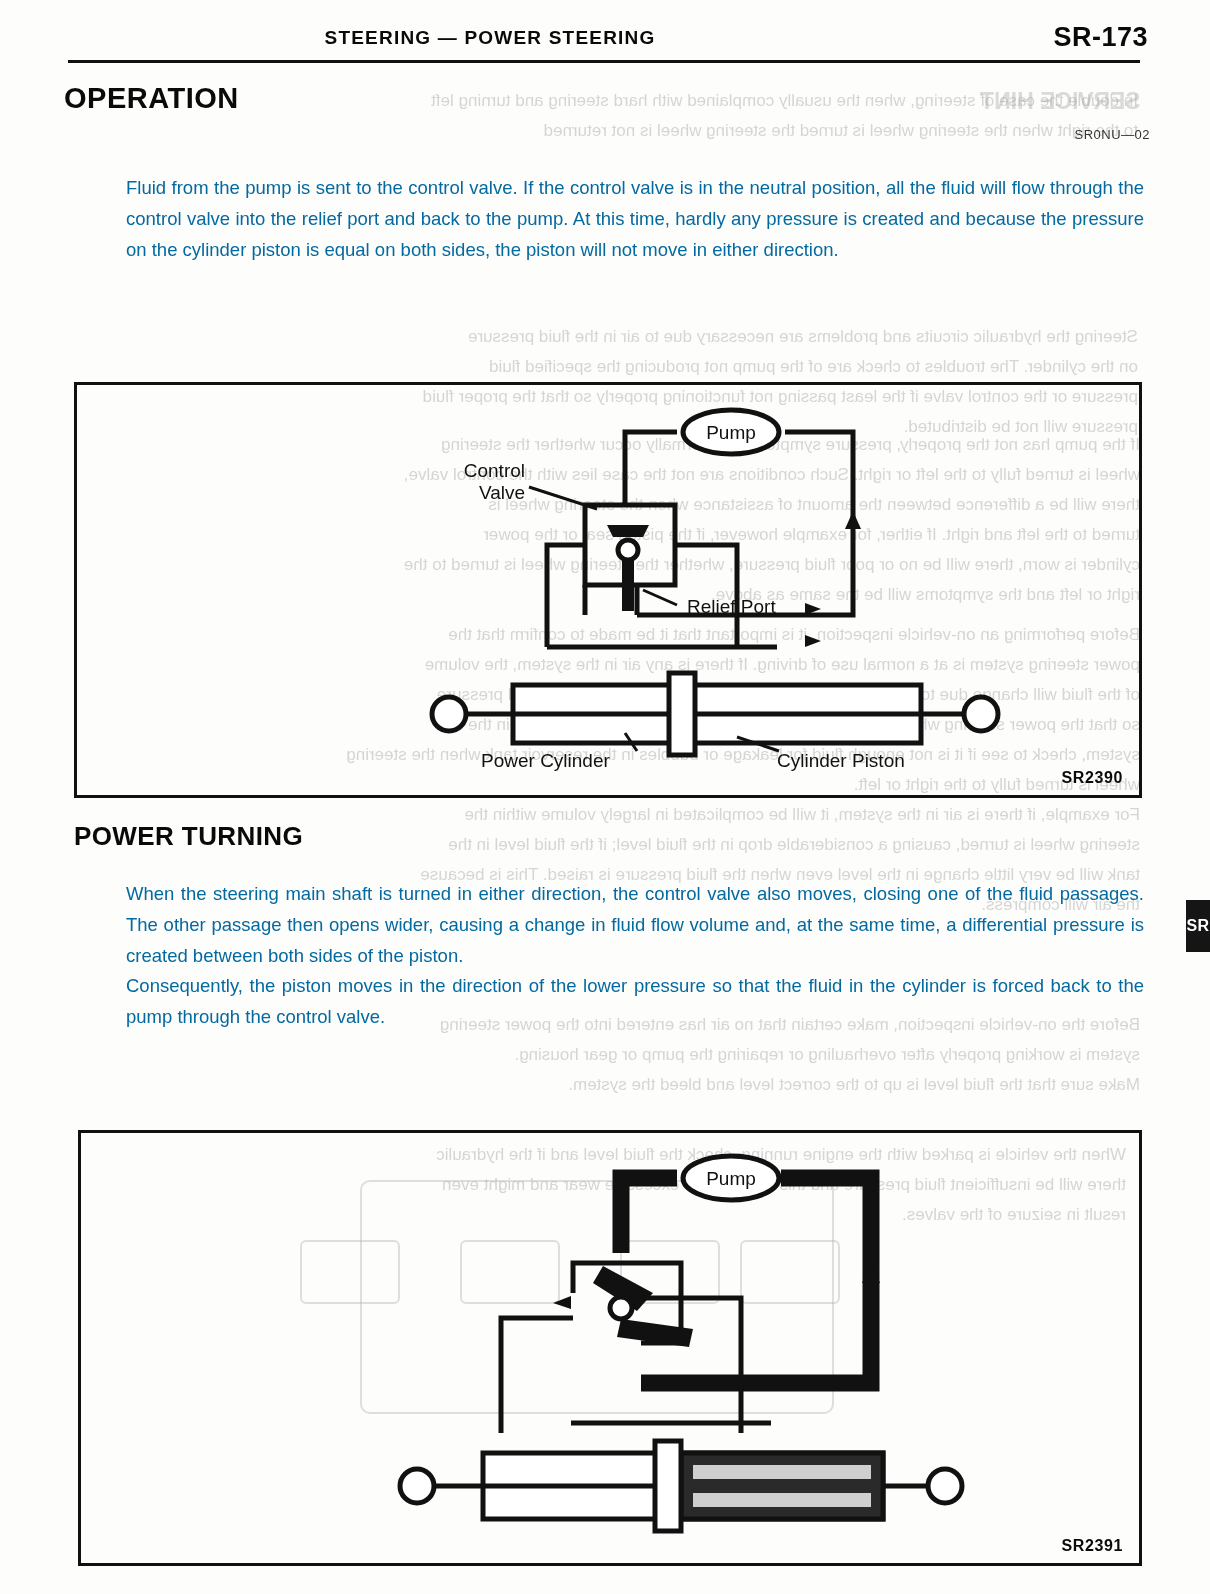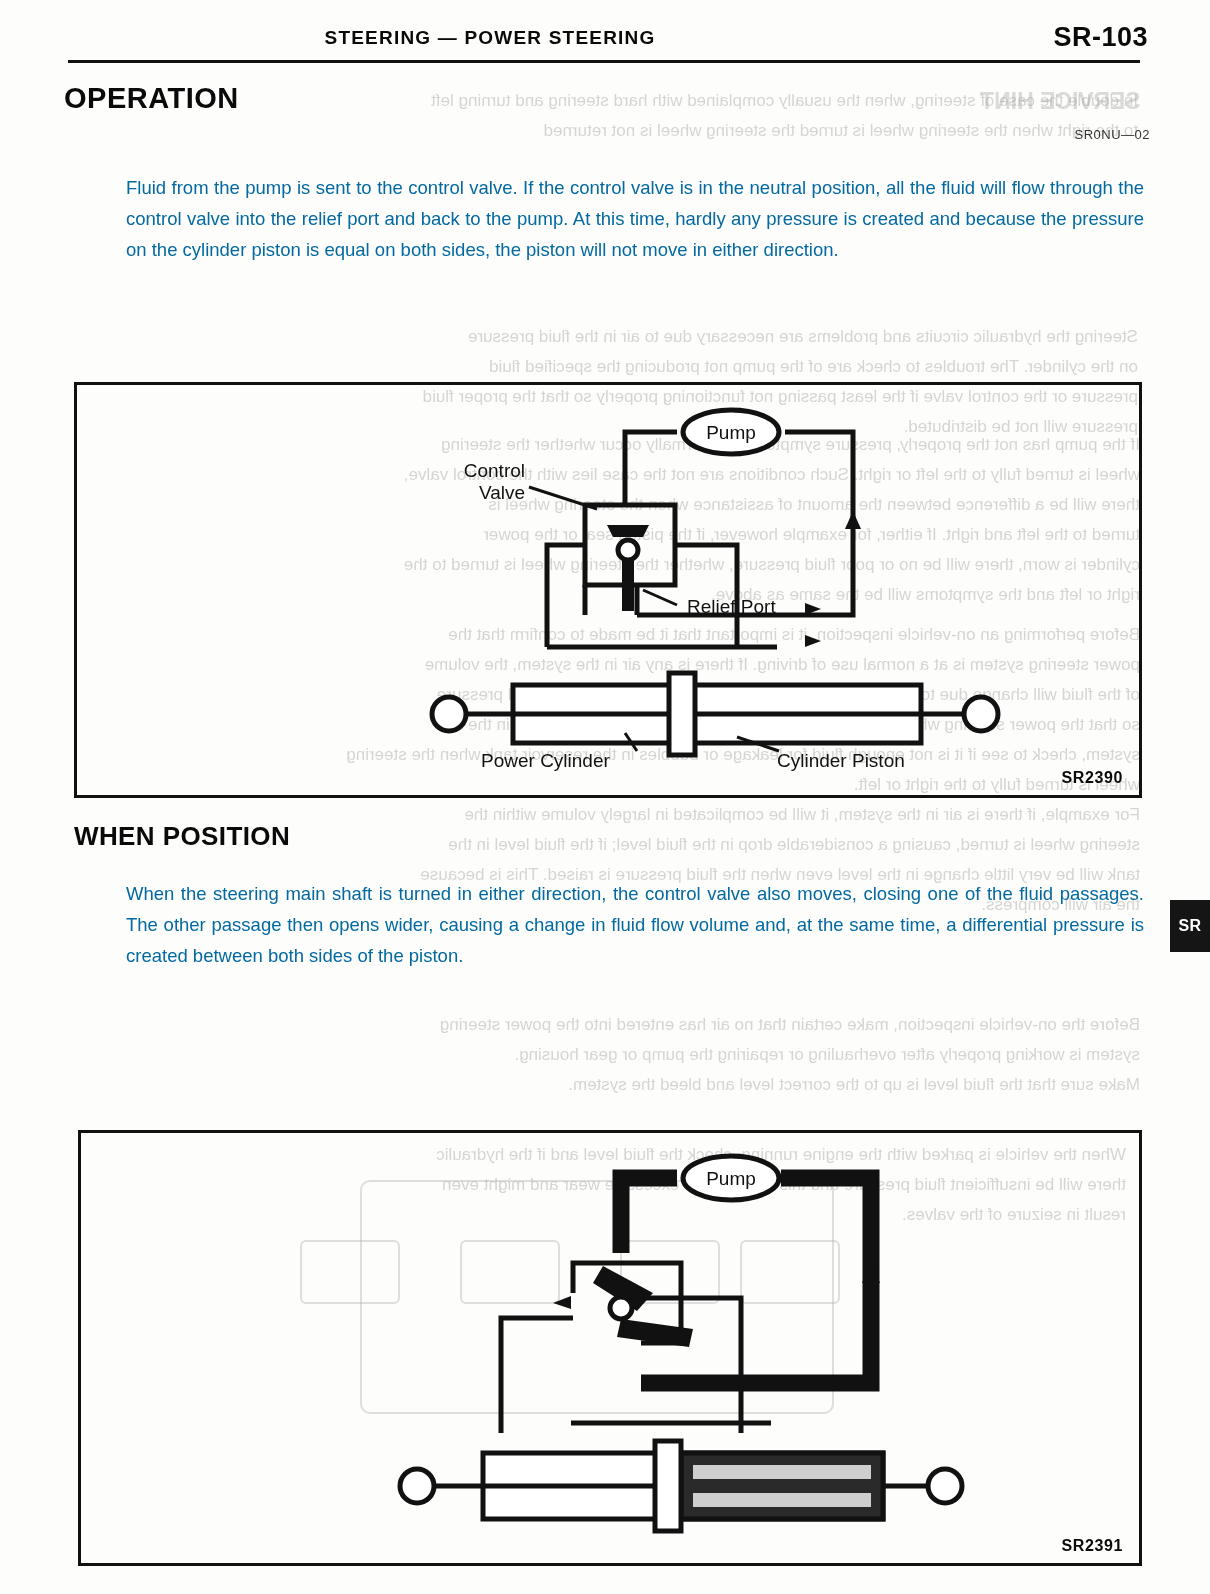--- a/index.html
+++ b/index.html
@@ -146,21 +146,21 @@
   .fig-svg {
     position: absolute;
     inset: 0;
   }
 
   
   .side-tab {
     position: absolute;
     right: 0;
     top: 900px;
-    width: 40px;
+    width: 24px;
     height: 52px;
     background: #151515;
     color: #fff;
     font-size: 16px;
     font-weight: bold;
     display: flex;
     align-items: center;
     justify-content: center;
     letter-spacing: 0.5px;
   }
@@ -234,21 +234,21 @@
 result in seizure of the valves.</div>
 
   <div class="ghost-shape" style="left:300px; top:1240px; width:96px; height:60px; border-radius:6px;"></div>
   <div class="ghost-shape" style="left:460px; top:1240px; width:96px; height:60px; border-radius:6px;"></div>
   <div class="ghost-shape" style="left:620px; top:1240px; width:96px; height:60px; border-radius:6px;"></div>
   <div class="ghost-shape" style="left:740px; top:1240px; width:96px; height:60px; border-radius:6px;"></div>
   <div class="ghost-shape" style="left:360px; top:1180px; width:470px; height:230px; border-radius:10px;"></div>
 
   <div class="header">
     <div class="header-title">STEERING — POWER STEERING</div>
-    <div class="header-page">SR-103</div>
+    <div class="header-page">SR-173</div>
   </div>
   <div class="header-rule"></div>
 
   <div class="h-operation">OPERATION</div>
   <div class="doc-code">SR0NU—02</div>
 
   <div class="para para-neutral">Fluid from the pump is sent to the control valve. If the control valve is in the neutral position, all the fluid will flow through the control valve into the relief port and back to the pump. At this time, hardly any pressure is created and because the pressure on the cylinder piston is equal on both sides, the piston will not move in either direction.</div>
 
   <div class="figure" id="figure-neutral">
     <svg class="fig-svg" viewBox="0 0 1062 410" xmlns="http://www.w3.org/2000/svg">
@@ -304,22 +304,23 @@
 
       <text x="448" y="92" font-family="Liberation Sans, sans-serif" font-size="19" text-anchor="end" fill="#111">Control</text>
       <text x="448" y="114" font-family="Liberation Sans, sans-serif" font-size="19" text-anchor="end" fill="#111">Valve</text>
       <text x="610" y="228" font-family="Liberation Sans, sans-serif" font-size="19" fill="#111">Relief Port</text>
       <text x="404" y="382" font-family="Liberation Sans, sans-serif" font-size="19" fill="#111">Power Cylinder</text>
       <text x="700" y="382" font-family="Liberation Sans, sans-serif" font-size="19" fill="#111">Cylinder Piston</text>
     </svg>
     <div class="fig-code">SR2390</div>
   </div>
 
-  <div class="h-turning">WHEN POSITION</div>
+  <div class="h-turning">POWER TURNING</div>
   <div class="para para-turning-1">When the steering main shaft is turned in either direction, the control valve also moves, closing one of the fluid passages. The other passage then opens wider, causing a change in fluid flow volume and, at the same time, a differential pressure is created between both sides of the piston.</div>
+  <div class="para para-turning-2">Consequently, the piston moves in the direction of the lower pressure so that the fluid in the cylinder is forced back to the pump through the control valve.</div>
 
   <div class="figure" id="figure-turning">
     <svg class="fig-svg" viewBox="0 0 1058 430" xmlns="http://www.w3.org/2000/svg">
 
       <g fill="none" stroke="#111" stroke-width="17">
         <path d="M700 45 L790 45 L790 250 L560 250"></path>
         <path d="M596 45 L540 45 L540 120"></path>
       </g>
       <g fill="none" stroke="#111" stroke-width="5">
         <path d="M492 185 L420 185 L420 300"></path>

